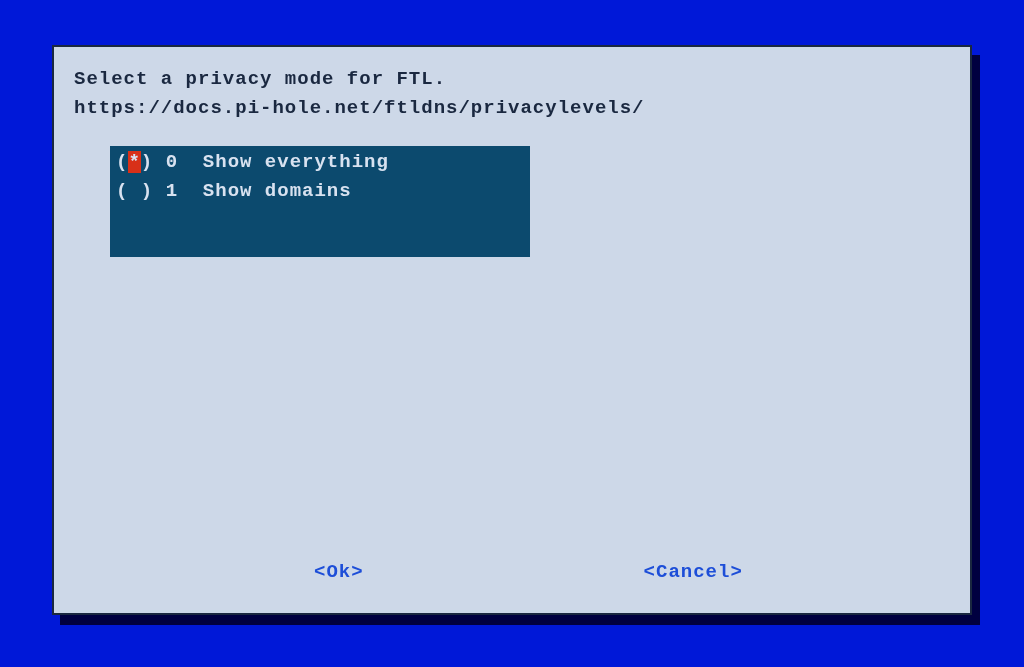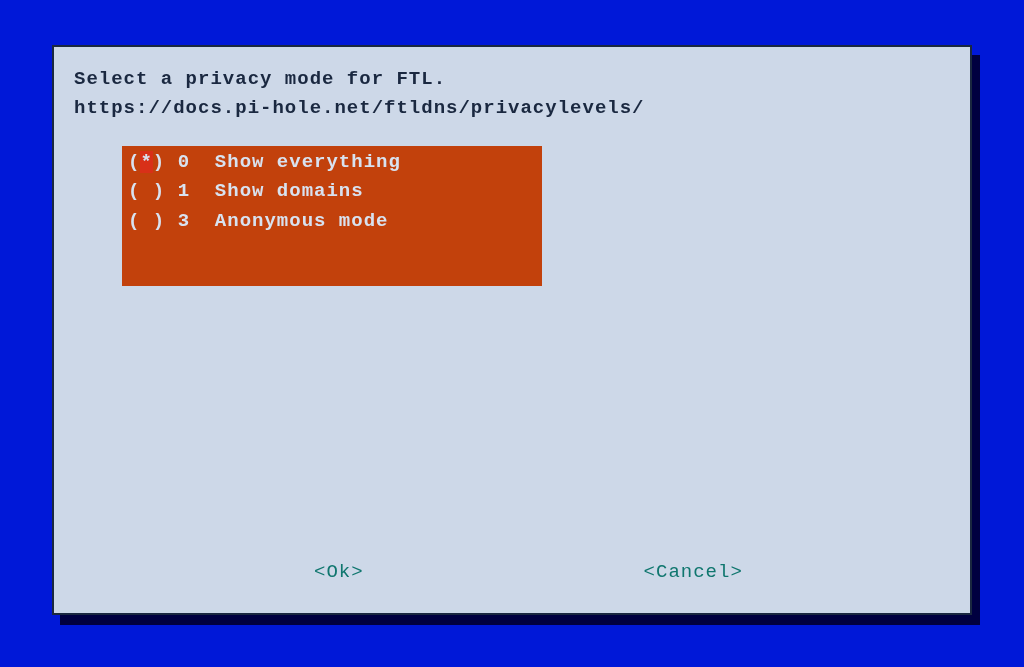--- a/index.html
+++ b/index.html
@@ -34,44 +34,44 @@
       display: flex;
       flex-direction: column;
     }
     .header-text {
       color: #1a2840;
       line-height: 1.5;
       margin-bottom: 24px;
       white-space: pre;
     }
     .options-box {
-      background: #c2410c;
+      background: #0c4a6e;
       color: #d8e2f0;
       width: 420px;
-      margin-left: 48px;
+      margin-left: 36px;
       padding: 2px 6px 50px 6px;
       line-height: 1.55;
     }
     .option-row {
       white-space: pre;
       cursor: pointer;
     }
     .option-row .radio {
       color: #d8e2f0;
     }
     .option-row.selected .mark {
       background: #d83018;
       color: #d8e2f0;
     }
     .spacer { flex: 1; }
     .button-row {
       display: flex;
-      color: #0f766e;
+      color: #1d4ed8;
       padding: 0 10px 16px 10px;
-      font-weight: normal;
+      font-weight: bold;
       text-align: right;
     }
     .btn-ok {
       margin-left: 230px;
       cursor: pointer;
     }
     .btn-cancel {
       margin-left: 280px;
       cursor: pointer;
     }
@@ -82,21 +82,20 @@
 <div class="shadow"></div>
 
 <div class="dialog">
 
   <div class="header-text"><span>Select a privacy mode for FTL.</span>
 <span>https://docs.pi-hole.net/ftldns/privacylevels/</span></div>
 
   <div class="options-box">
     <div class="option-row selected"><span class="radio">(</span><span class="mark">*</span><span class="radio">) </span><span>0</span><span>  </span><span>Show everything</span></div>
     <div class="option-row"><span class="radio">(</span><span class="mark"> </span><span class="radio">) </span><span>1</span><span>  </span><span>Show domains</span></div>
-    <div class="option-row"><span class="radio">(</span><span class="mark"> </span><span class="radio">) </span><span>3</span><span>  </span><span>Anonymous mode</span></div>
   </div>
 
   <div class="spacer"></div>
 
   <div class="button-row">
     <span class="btn-ok">&lt;Ok&gt;</span>
     <span class="btn-cancel">&lt;Cancel&gt;</span>
   </div>
 
 </div>

